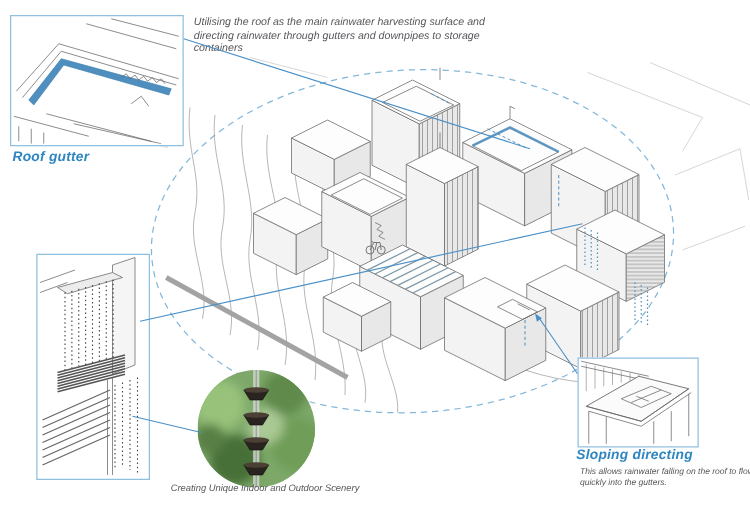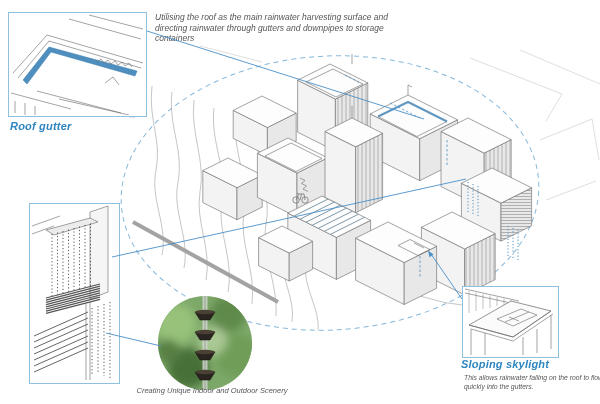--- a/index.html
+++ b/index.html
@@ -284,21 +284,21 @@
       </g>
       <path class="ln" d="M2,2 L56,14 M2,6 L52,17"></path>
       <polygon points="6,38 48,14 88,24 50,50" fill="#fbfbfb" stroke="#666" stroke-width="0.7"></polygon>
       <path class="ln" d="M34,32 L58,22 L74,28 L50,39 Z"></path>
       <path class="ln" d="M42,35 L66,25 M46,30 L56,34"></path>
       <path class="ln" d="M6,38 L50,50 L88,24 M8,42 L50,54 L90,27"></path>
       <path class="ln" d="M60,50 V68 M74,42 V66 M88,28 V62"></path>
       <path class="ln" d="M8,42 V68 M22,46 V68"></path>
     </svg>
   </div>
-  <div class="co-label" style="left:461px;top:358px;">Sloping skylight</div>
+  <div class="co-label" style="left:461px;top:358px;">Sloping directing</div>
   <div id="skylight-desc" class="note">This allows rainwater falling on the roof to flow quickly into the gutters.</div>
 
   <svg id="overlay" class="layer" width="600" height="404" viewBox="0 0 600 404">
     <path class="leader" d="M147,31 L424,119"></path>
     <path class="leader" d="M112,257 L466,179"></path>
     <path class="leader" d="M106,333 L161,346"></path>
     <g>
       <path class="leader" d="M462,299 L431,254"></path>
       <polygon points="428,250.5 433.5,254.5 429.5,257.3" fill="var(--leader-line,#4a90c8)"></polygon>
     </g>

